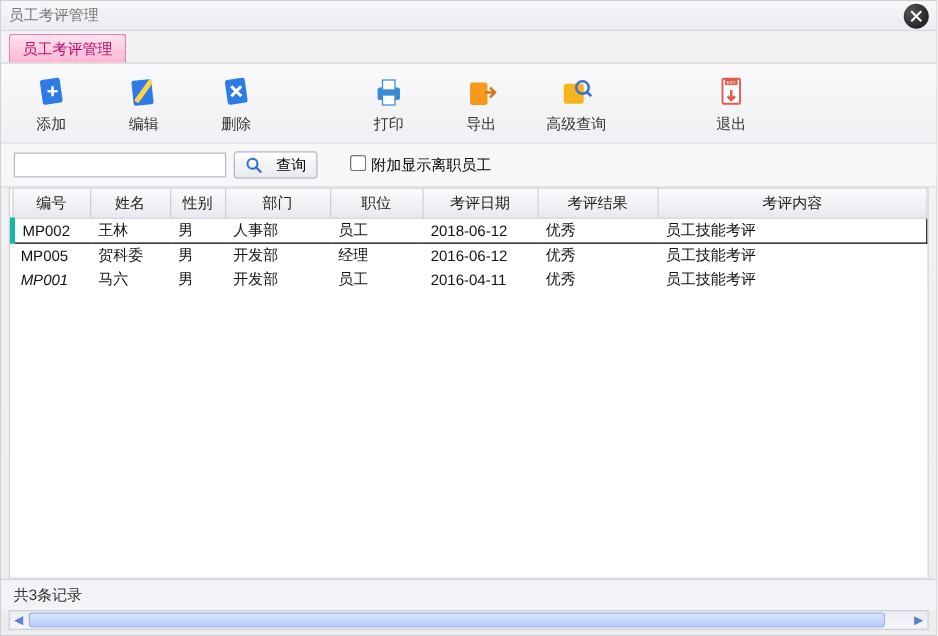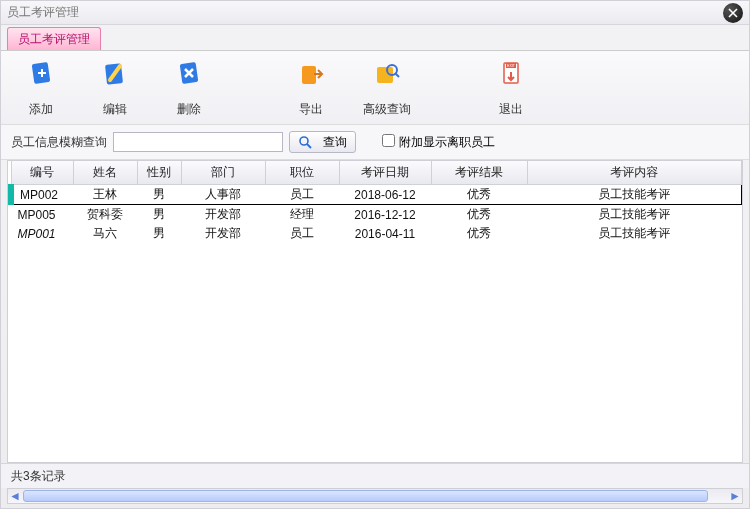--- a/index.html
+++ b/index.html
@@ -61,21 +61,21 @@
 .toolbar {
   display: flex;
   align-items: center;
   gap: 30px;
   padding: 8px 18px 6px 18px;
   background: linear-gradient(#fafafc, #f0f0f4);
   border-bottom: 1px solid #ddd;
 }
 .toolbtn {
   display: flex; flex-direction: column; align-items: center;
-  gap: 12px; cursor: pointer; min-width: 44px;
+  gap: 2px; cursor: pointer; min-width: 44px;
 }
 .toolbtn .ticon {
   width: 34px; height: 30px; display: flex; align-items: center; justify-content: center;
 }
 .toolbtn .tlabel { color: #333; font-size: 12px; }
 .searchbar {
   display: flex; align-items: center; gap: 6px;
   padding: 6px 10px;
   background: #f7f7fa;
   border-bottom: 1px solid #dcdce2;
@@ -116,27 +116,26 @@
   color: #222;
   margin-top: 24px;
 }
 tbody td {
   border-left: 1px solid transparent;
   border-right: 1px solid transparent;
   padding: 1px 6px;
   font-size: 12px;
   color: #111;
   white-space: nowrap;
-  text-align: center;
 }
 tbody tr.selected td {
   border-top: 1px solid #000;
   border-bottom: 1px solid #000;
 }
-tbody tr.selected td:first-child { border-left: 6px solid #14b8a6; margin-left: 29px; }
+tbody tr.selected td:first-child { border-left: 4px solid #14b8a6; margin-left: 29px; }
 tbody tr.selected td:last-child { border-right: 1px solid #000; }
 .table-body { flex: 1; overflow: hidden; background: #fff; }
 .statusbar {
   height: 22px;
   border-top: 1px solid #d5d5dd;
   background: #f3f3f7;
   display: flex; align-items: center;
   padding: 12px 10px;
   font-size: 12px; color: #333;
 }
@@ -202,20 +201,30 @@
             <rect x="7" y="3" width="16" height="20" rx="2" fill="#2e7be6" transform="rotate(-8 15 13)"></rect>
             <path d="M11 9 L19 17 M19 9 L11 17" stroke="#fff" stroke-width="2.5"></path>
           </svg>
         </div>
         <div class="tlabel">删除</div>
       </div>
       <div style="width: 18px;"></div>
       <div class="toolbtn">
         <div class="ticon">
           <svg width="30" height="28" viewBox="0 0 30 28">
+            <rect x="6" y="10" width="18" height="10" rx="2" fill="#3b8bd6"></rect>
+            <rect x="10" y="4" width="10" height="8" fill="#fff" stroke="#3b8bd6"></rect>
+            <rect x="10" y="16" width="10" height="8" fill="#fff" stroke="#3b8bd6"></rect>
+          </svg>
+        </div>
+        <div class="tlabel">打印</div>
+      </div>
+      <div class="toolbtn">
+        <div class="ticon">
+          <svg width="30" height="28" viewBox="0 0 30 28">
             <rect x="6" y="6" width="14" height="18" rx="2" fill="#f59a1e"></rect>
             <path d="M18 14 h8 M22 10 l4 4 l-4 4" stroke="#d6781a" stroke-width="2" fill="none"></path>
           </svg>
         </div>
         <div class="tlabel">导出</div>
       </div>
       <div class="toolbtn">
         <div class="ticon">
           <svg width="30" height="28" viewBox="0 0 30 28">
             <rect x="5" y="7" width="16" height="16" rx="2" fill="#f5b31e"></rect>
@@ -233,21 +242,20 @@
             <rect x="10" y="3" width="10" height="5" fill="#e45a4a"></rect>
             <text x="15" y="7" font-size="3.5" fill="#fff" text-anchor="middle">EXIT</text>
             <path d="M15 12 v8 M12 17 l3 3 l3 -3" stroke="#e45a4a" stroke-width="2" fill="none"></path>
           </svg>
         </div>
         <div class="tlabel">退出</div>
       </div>
     </div>
 
   <div class="searchbar">
-    <span class="lbl">员工信息模糊查询</span>
     <input type="text" placeholder="" style="">
     <span class="btn-query">
       <svg width="14" height="14" viewBox="0 0 14 14">
         <circle cx="6" cy="6" r="4" fill="none" stroke="#2a6fd6" stroke-width="1.6"></circle>
         <path d="M9 9 L13 13" stroke="#2a6fd6" stroke-width="1.8"></path>
       </svg>
       <span>查询</span>
     </span>
     <label class="chkwrap">
       <input type="checkbox" style="">
@@ -289,21 +297,21 @@
             <td>2018-06-12</td>
             <td>优秀</td>
             <td>员工技能考评</td>
           </tr>
           <tr>
             <td style="text-align: left;">MP005</td>
             <td>贺科委</td>
             <td>男</td>
             <td>开发部</td>
             <td>经理</td>
-            <td>2016-12-12</td>
+            <td>2016-06-12</td>
             <td>优秀</td>
             <td>员工技能考评</td>
           </tr>
           <tr>
             <td style="text-align: left; font-style: italic;">MP001</td>
             <td>马六</td>
             <td>男</td>
             <td>开发部</td>
             <td>员工</td>
             <td>2016-04-11</td>

